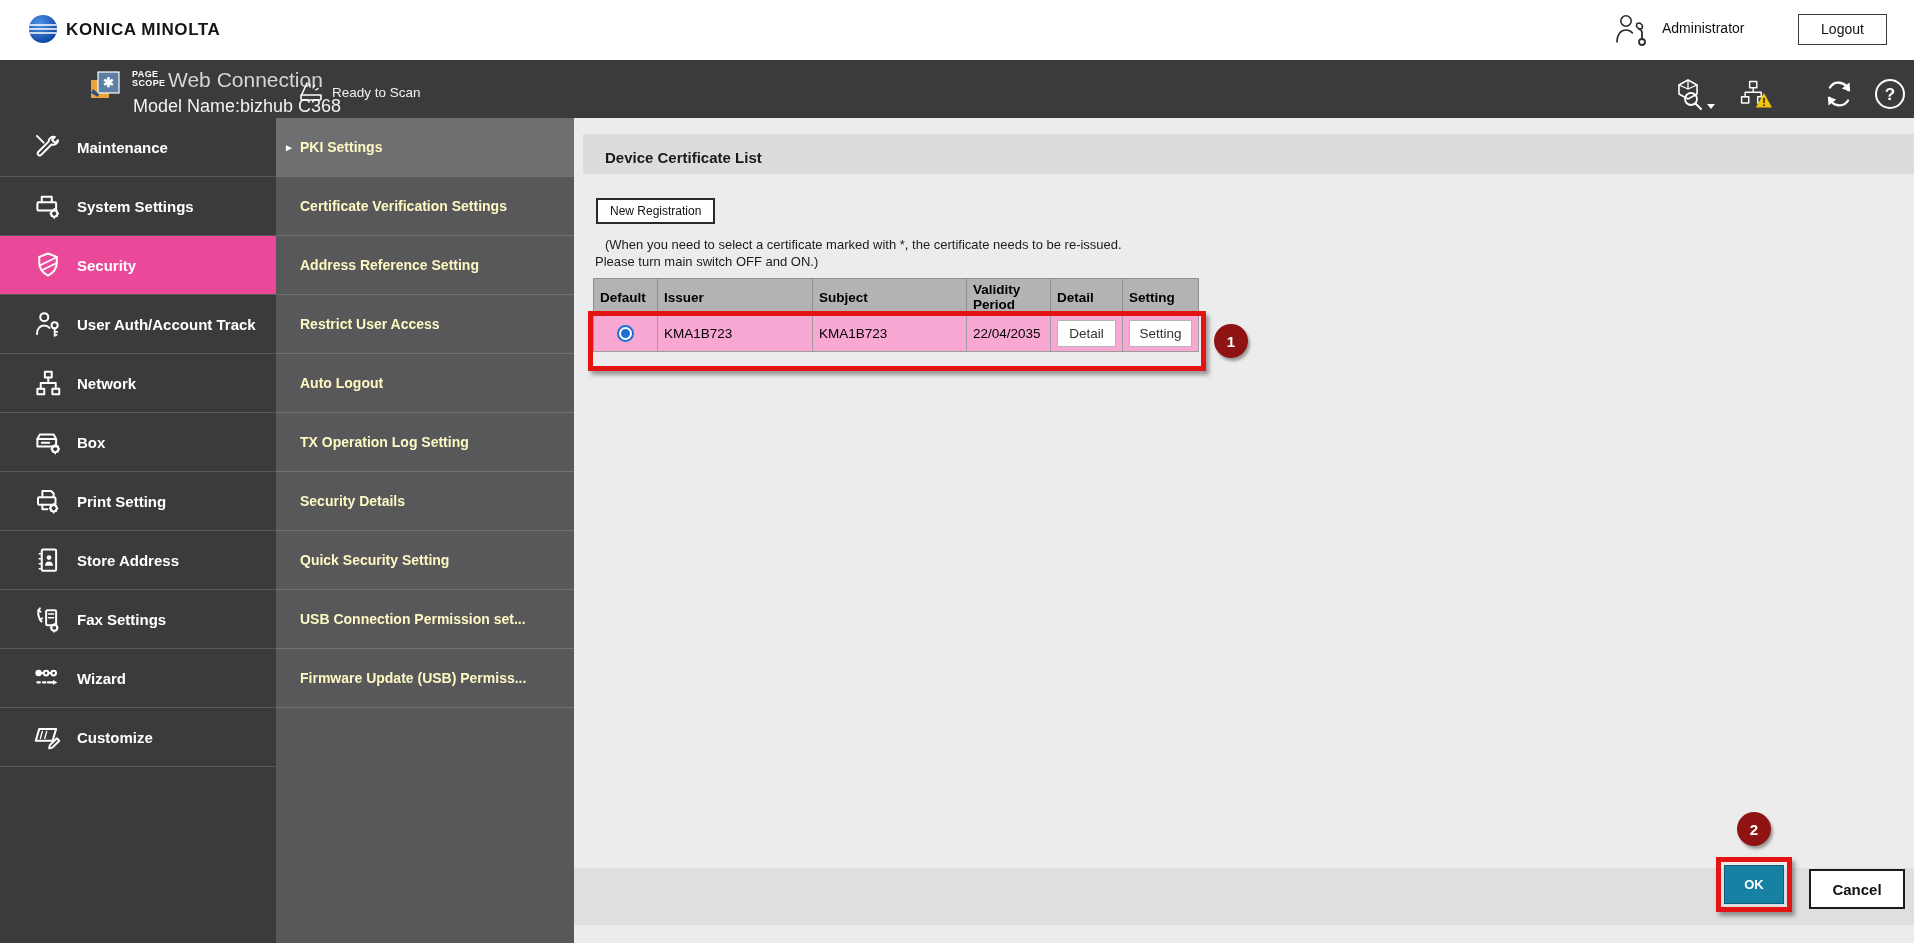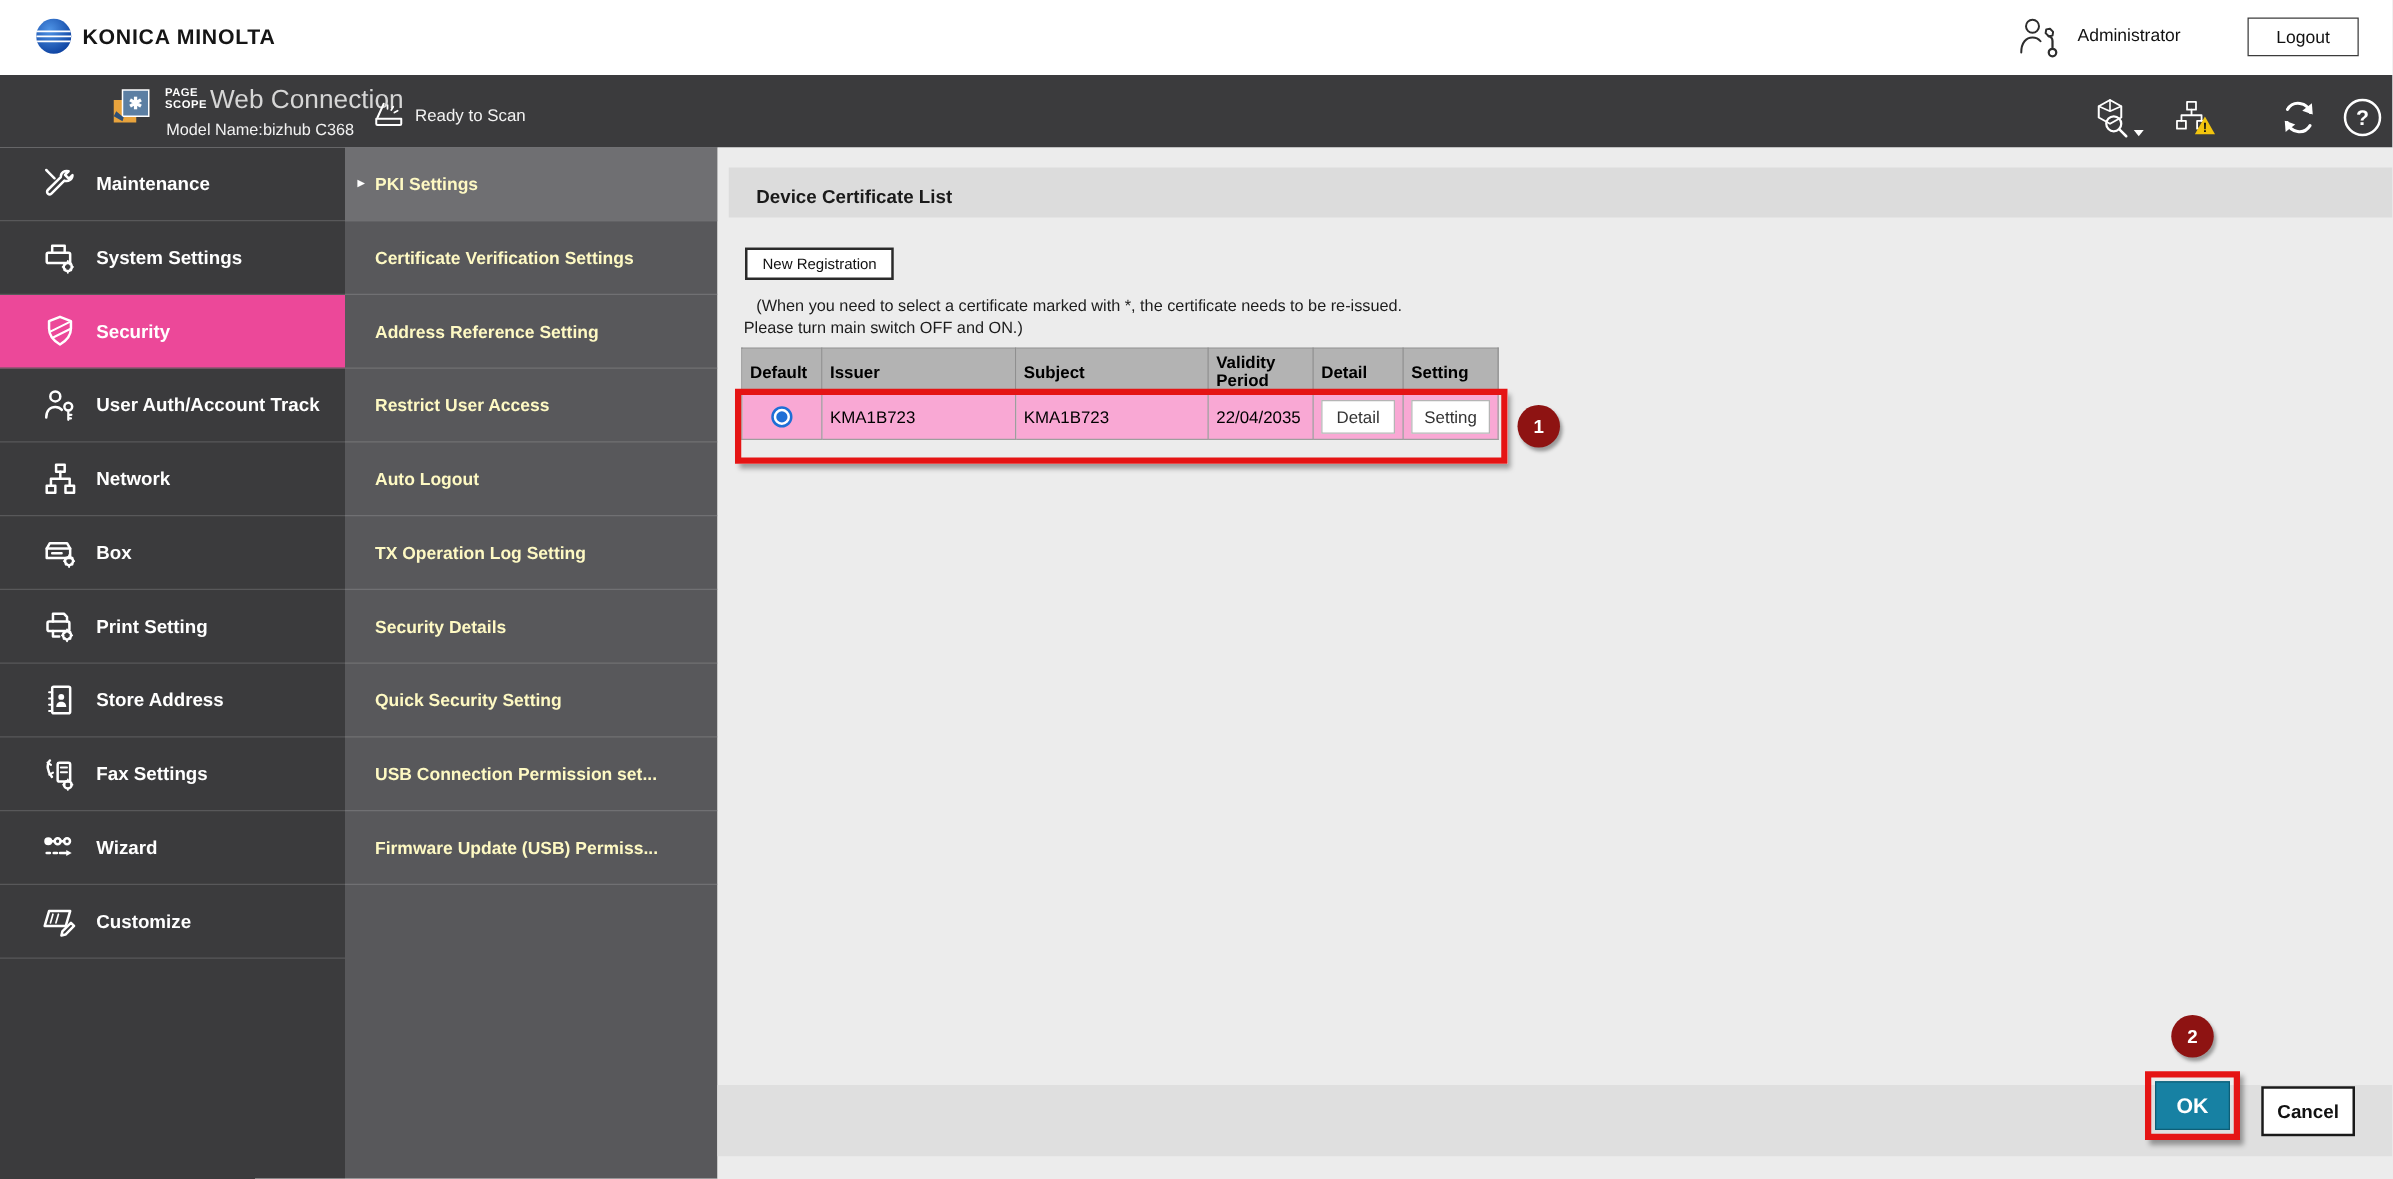--- a/index.html
+++ b/index.html
@@ -13,21 +13,21 @@
   .admin-icon { position:absolute; left:1612px; top:12px; width:38px; height:36px; }
   .admin-label { position:absolute; left:1662px; top:20px; font-size:14px; color:#111; }
   .logout-btn { position:absolute; left:1798px; top:14px; width:89px; height:31px; background:#fff;
                 border:1px solid #3c3c3c; font-size:14px; color:#111; text-align:center; line-height:29px; cursor:pointer; }
 
   
   .appbar { position:absolute; left:0; top:60px; width:1914px; height:58px; background:#3b3b3d; }
   .ps-logo { position:absolute; left:88px; top:8px; width:38px; height:36px; }
   .ps-stack { position:absolute; left:132px; top:10px; color:#fff; font-size:9px; font-weight:bold; line-height:9px; letter-spacing:.4px; }
   .ps-appname { position:absolute; left:168px; top:8px; color:#d6d6d6; font-size:21px; }
-  .ps-model { position:absolute; left:133px; top:36px; color:#f2f2f2; font-size:13px; }
+  .ps-model { position:absolute; left:133px; top:36px; color:#f2f2f2; font-size:18px; }
   .status-icon { position:absolute; left:298px; top:18px; width:26px; height:26px; }
   .status-text { position:absolute; left:332px; top:25px; color:#f2f2f2; font-size:13.5px; }
   .hdr-ico { position:absolute; top:17px; width:34px; height:34px; cursor:pointer; }
   .hdr-caret { position:absolute; left:1707px; top:44px; width:0; height:0;
                border-left:4px solid transparent; border-right:4px solid transparent; border-top:5px solid #fff; }
 
   
   .col1 { position:absolute; left:0; top:118px; width:276px; height:825px; background:#3b3b3d; }
   .nav1-item { height:59px; display:flex; align-items:center; border-bottom:1px solid #58585a; cursor:pointer; }
   .nav1-item.selected { background:#ec4899; }
@@ -68,22 +68,22 @@
   .step-badge { position:absolute; width:34px; height:34px; border-radius:50%; background:#8e1312; color:#fff;
                 font-size:15px; font-weight:bold; display:flex; align-items:center; justify-content:center;
                 box-shadow:2px 3px 3px rgba(0,0,0,.35); }
   .badge-1 { left:640px; top:206px; }
   .badge-2 { left:1163px; top:694px; }
 
   .footer-band { position:absolute; left:0; right:0; top:750px; height:57px; background:#dfdfdf; }
   .okredbox { position:absolute; left:1142px; top:739px; width:76px; height:55px; border:5px solid #e51414;
               box-shadow:3px 4px 4px rgba(0,0,0,.35); display:flex; align-items:center; justify-content:center; }
   .ok-btn { width:60px; height:39px; background:#1781a3; border:1px solid #0d5e77; color:#fff;
-            font-size:17px; font-weight:bold; font-family:"Liberation Sans",sans-serif; cursor:pointer; }
-  .cancel-btn { position:absolute; left:1235px; top:751px; width:75px; height:40px; background:#fff;
+            font-size:13px; font-weight:bold; font-family:"Liberation Sans",sans-serif; cursor:pointer; }
+  .cancel-btn { position:absolute; left:1235px; top:751px; width:96px; height:40px; background:#fff;
                 border:2px solid #1a1a1a; color:#111; font-size:15px; font-weight:bold;
                 font-family:"Liberation Sans",sans-serif; cursor:pointer; }
 
   svg.lineicon { stroke:#fff; fill:none; stroke-width:1.6; stroke-linecap:round; stroke-linejoin:round; }
   svg.darkicon { stroke:#2e2e2e; fill:none; stroke-width:1.6; stroke-linecap:round; stroke-linejoin:round; }
 </style>
 </head>
 <body>
 
 <div class="topbar">

